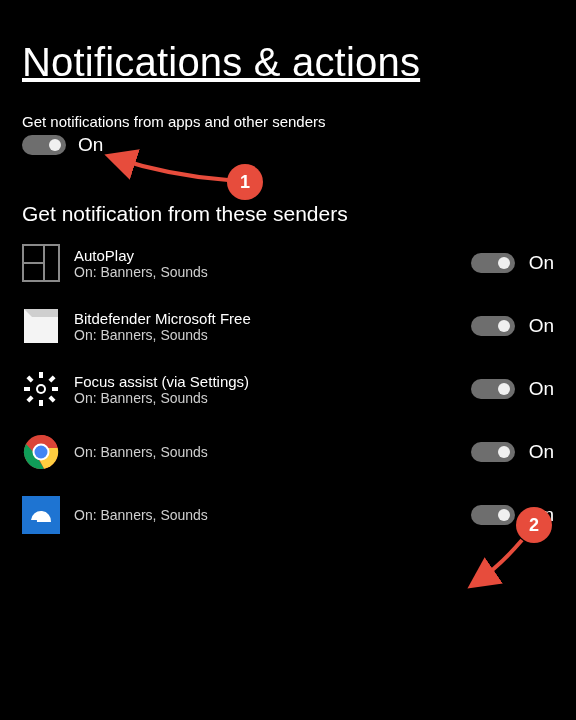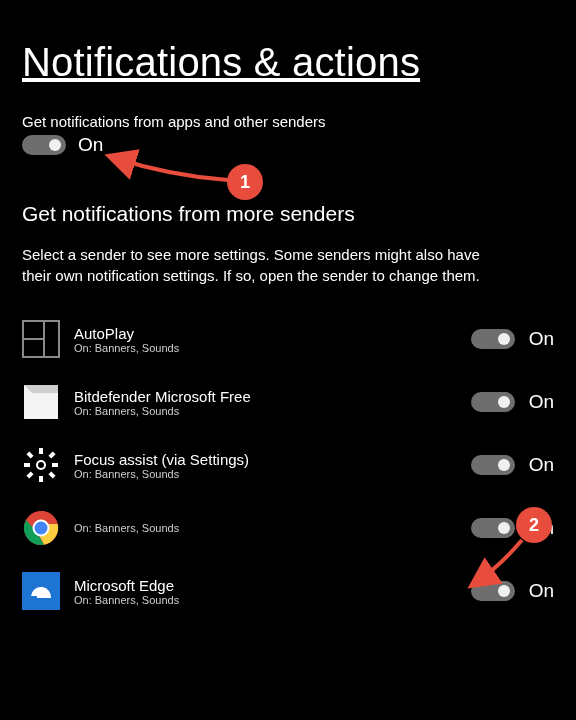--- a/index.html
+++ b/index.html
@@ -86,21 +86,21 @@
     justify-content: center;
   }
   .names {
     flex: 1 1 auto;
     min-width: 0;
   }
   .app-name {
     font-size: 15px;
   }
   .app-sub {
-    font-size: 11px;
+    font-size: 14px;
     color: #cfcfcf;
   }
   .row-toggle {
     display: flex;
     align-items: center;
     gap: 14px;
   }
 
   
   .overlay {
@@ -136,23 +136,22 @@
 
   <div class="master-label">Get notifications from apps and other senders</div>
 
   <div class="master-toggle-row">
     <div class="toggle">
       <div class="thumb"></div>
     </div>
     <div class="toggle-state">On</div>
   </div>
 
-  <h2 class="subhead">Get notifications from more senders</h2>
-
-  <div class="subdesc">Select a sender to see more settings. Some senders might also have their own notification settings. If so, open the sender to change them.</div>
+  <h2 class="subhead">Get notification from these senders</h2>
+
 
   <div class="sender-list">
 
     <div class="sender-row">
       <div class="app-icon">
         <svg viewBox="0 0 38 38" width="38" height="38">
           <rect x="1" y="1" width="36" height="36" fill="none" stroke="#8a8a8a" stroke-width="2"></rect>
           <line x1="22" y1="1" x2="22" y2="37" stroke="#8a8a8a" stroke-width="2"></line>
           <line x1="1" y1="19" x2="22" y2="19" stroke="#8a8a8a" stroke-width="2"></line>
         </svg>
@@ -243,21 +242,20 @@
     </div>
 
     <div class="sender-row">
       <div class="app-icon">
         <svg viewBox="0 0 38 38" width="38" height="38">
           <rect x="0" y="0" width="38" height="38" fill="#1e74d2"></rect>
           <path d="M9 24 a10 10 0 1 1 20 2 h-14 a6 6 0 0 1 12 -2" fill="#fff"></path>
         </svg>
       </div>
       <div class="names">
-        <div class="app-name">Microsoft Edge</div>
         <div class="app-sub">On: Banners, Sounds</div>
       </div>
       <div class="row-toggle">
         <div class="toggle">
             <div class="thumb"></div>
           </div>
         <div class="toggle-state">On</div>
       </div>
     </div>
 

